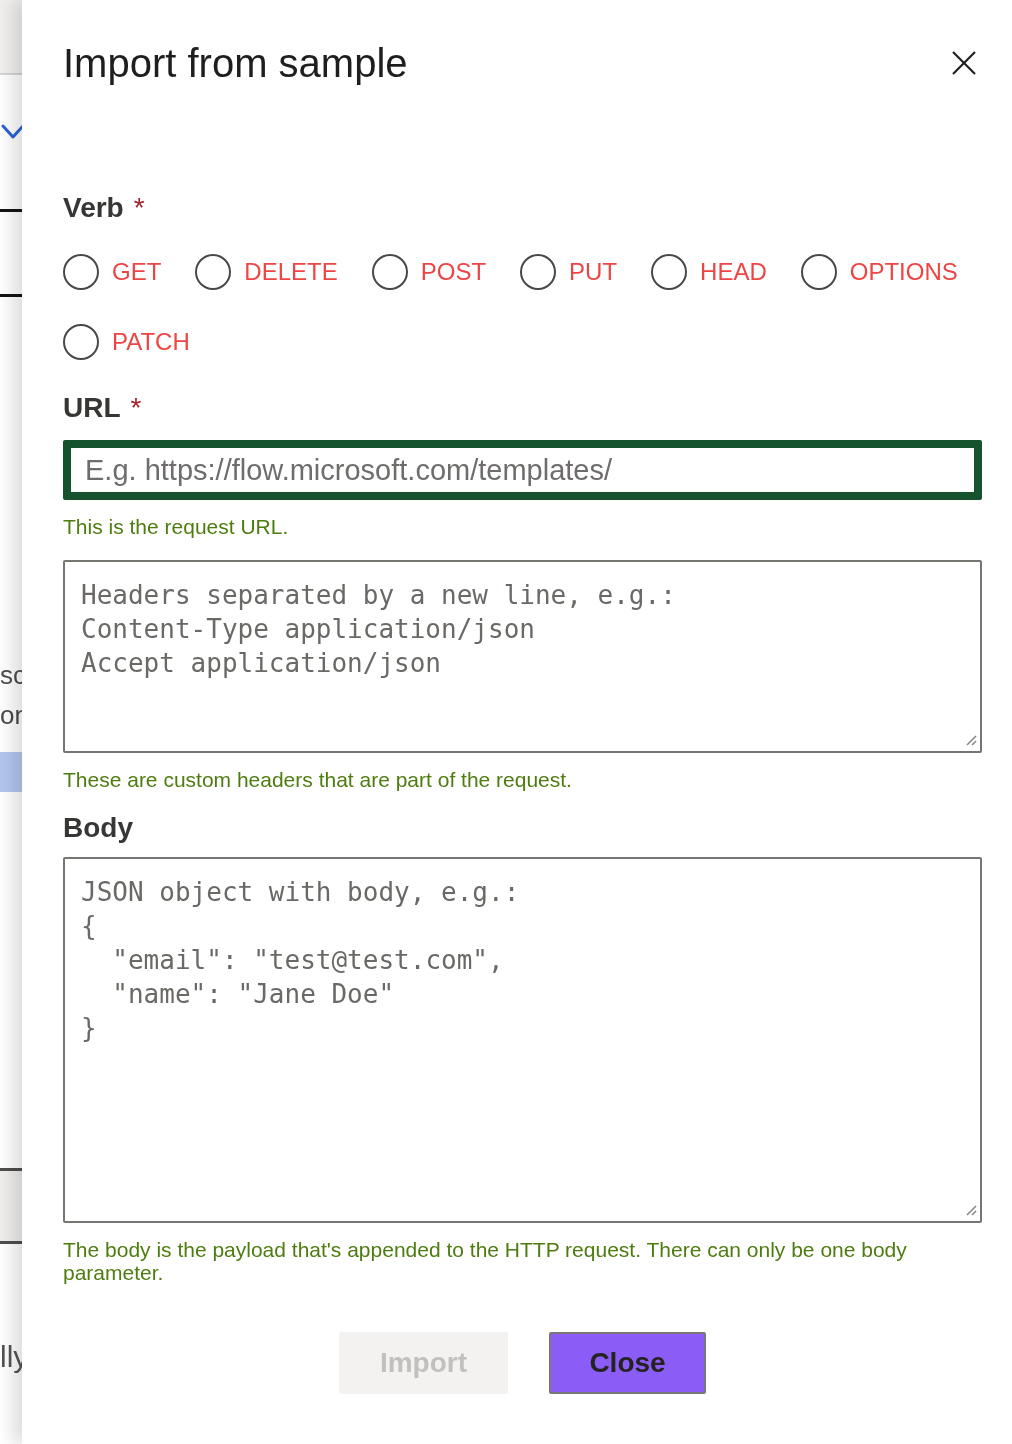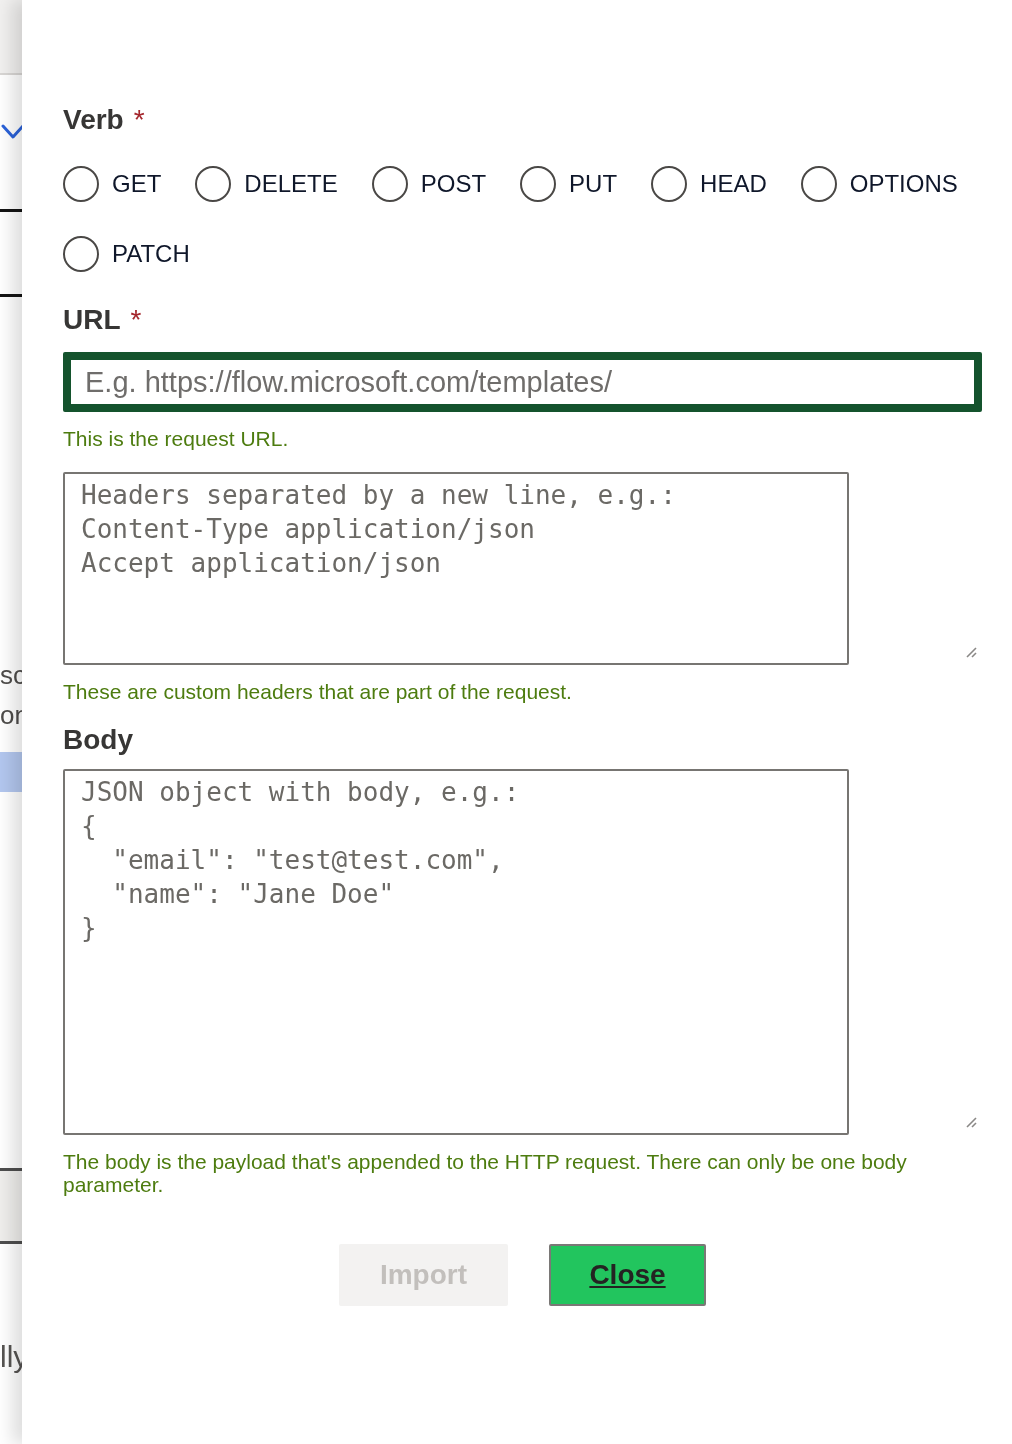--- a/index.html
+++ b/index.html
@@ -45,50 +45,50 @@
 
   .verb-field { margin-top: 104px; }
   .radio-rows { margin-top: 30px; }
   .radio-row { display: flex; align-items: center; }
   .radio-row + .radio-row { margin-top: 34px; }
   .radio-item { display: flex; align-items: center; margin-right: 34px; cursor: pointer; }
   .radio-circle {
     width: 36px; height: 36px; border: 2.5px solid #4a4846; border-radius: 50%;
     background: #ffffff; flex: 0 0 auto; margin-right: 13px;
   }
-  .radio-label { font-size: 24px; color: #0f172a; white-space: nowrap; }
+  .radio-label { font-size: 24px; color: #ef4444; white-space: nowrap; }
 
   .url-field { margin-top: 32px; }
   .text-input {
     display: block; width: 919px; height: 60px; margin-top: 16px;
     border: 8px solid #14532d; border-radius: 2px; background: #fff;
     font-family: "Liberation Sans", sans-serif; font-size: 29px; color: #323130;
     padding: 0 14px; outline: none;
   }
   .text-input::placeholder { color: #6f6d6b; opacity: 1; }
   .helper-text { font-size: 21px; color: #4d7c0f; line-height: 23px; margin-top: 15px; }
 
   .headers-field { margin-top: 22px; }
   .body-field { margin-top: 22px; }
   .ta-wrap { position: relative; width: 919px; margin-top: 14px; }
   .ta {
-    display: block; width: 786px; border: 2px solid #777572; border-radius: 2px;
+    display: block; width: 919px; border: 2px solid #777572; border-radius: 2px;
     background: #fff; resize: none; outline: none;
     font-family: "DejaVu Sans Mono", monospace; font-size: 26px; line-height: 34px;
-    color: #323130; padding: 4px 16px;
+    color: #323130; padding: 16px 16px;
   }
   .ta::placeholder { color: #6b6965; opacity: 1; }
   .ta-headers { height: 193px; }
   .ta-body { height: 366px; }
   .resize-handle { position: absolute; right: 5px; bottom: 7px; width: 14px; height: 14px; cursor: nwse-resize; }
 
   .footer { margin-top: 48px; display: flex; align-items: center; justify-content: center; }
   .btn { font-family: "Liberation Sans", sans-serif; font-size: 28px; font-weight: 600; border-radius: 2px; height: 62px; }
   .btn-import { width: 169px; background: #f3f2f1; border: none; color: #c2bfbc; }
-  .btn-close { width: 157px; background: #22c55e; border: 2px solid #7a7876; color: #242322; margin-left: 41px; cursor: pointer; text-decoration: underline; }
+  .btn-close { width: 157px; background: #8b5cf6; border: 2px solid #7a7876; color: #242322; margin-left: 41px; cursor: pointer; }
 </style>
 </head>
 <body>
 
 <div class="stage">
 
   <div class="bg-strip">
     <div class="bg-top-area"></div>
     <div class="bg-chevron">
       <svg width="24" height="22" viewBox="0 0 24 22">
@@ -99,20 +99,29 @@
     <div class="bg-card-line line2"></div>
     <div class="bg-frag-text bg-frag-sc">sc</div>
     <div class="bg-frag-text bg-frag-on">on</div>
     <div class="bg-blue-bar"></div>
     <div class="bg-grey-box"></div>
     <div class="bg-frag-text bg-frag-lly">lly</div>
   </div>
 
   <div class="panel">
 
+    <div class="panel-header">
+      <div class="panel-title">Import from sample</div>
+      <button class="close-btn" aria-label="Close panel">
+        <svg width="36" height="36" viewBox="0 0 36 36">
+          <line x1="7" y1="7" x2="29" y2="29" stroke="#201f1e" stroke-width="2.2"></line>
+          <line x1="29" y1="7" x2="7" y2="29" stroke="#201f1e" stroke-width="2.2"></line>
+        </svg>
+      </button>
+    </div>
 
     <div class="verb-field">
       <div class="field-label-row">
         <span class="field-label">Verb</span>
         <span class="required-star">*</span>
       </div>
       <div class="radio-rows">
           <div class="radio-row">
             <label class="radio-item">
               <span class="radio-circle"></span>

